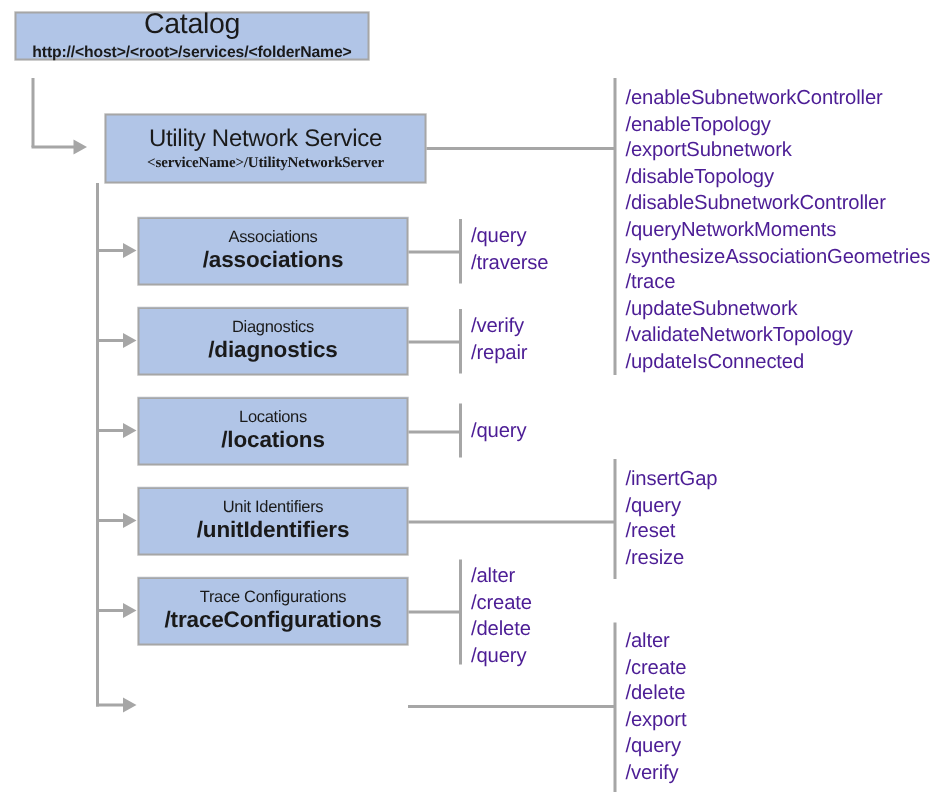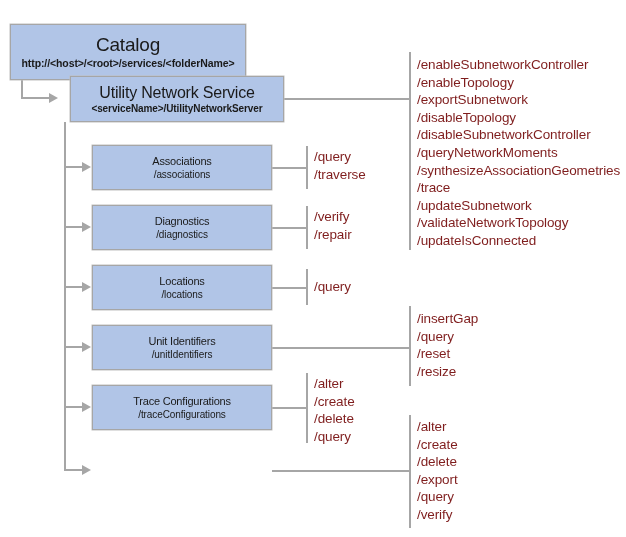--- a/index.html
+++ b/index.html
@@ -36,42 +36,42 @@
   .node .title {
     font-weight: normal;
     line-height: 1.1;
     letter-spacing: -0.2px;
   }
   .node .sub {
     line-height: 1.1;
     margin-top: 2px;
     letter-spacing: -0.1px;
   }
-  #node-catalog { left: 10px; top: 24px; width: 236px; height: 56px; }
+  #node-catalog { left: 10px; top: 8px; width: 236px; height: 32px; }
   #node-catalog .title { font-size: 19px; }
   #node-catalog .sub { font-size: 10.5px; font-weight: bold; }
 
   #node-uns { left: 58px; top: 76px; width: 214px; height: 46px; margin-left: 12px; }
   #node-uns .title { font-size: 16px; }
-  #node-uns .sub { font-size: 10px; font-weight: bold; }
+  #node-uns .sub { font-size: 10px; font-weight: bold; font-family: Liberation Serif, serif; }
 
   .node-child { left: 92px; width: 180px; height: 45px; }
   .node-child .title { font-size: 11px; }
-  .node-child .sub { font-size: 10px; font-weight: normal; }
+  .node-child .sub { font-size: 15px; font-weight: bold; }
 
   #node-associations  { top: 145px; }
   #node-diagnostics   { top: 205px; }
   #node-locations     { top: 265px; }
   #node-unitids       { top: 325px; }
   #node-traceconfigs  { top: 385px; }
   #node-circuits      { top: 448px; }
 
   .ops {
     position: absolute;
-    color: #7f1d1d;
+    color: #4c1d95;
     font-size: 13.5px;
     line-height: 17.6px;
     white-space: nowrap;
     letter-spacing: -0.1px;
   }
   .ops div { }
 
   .bar {
     position: absolute;
     width: 2px;

